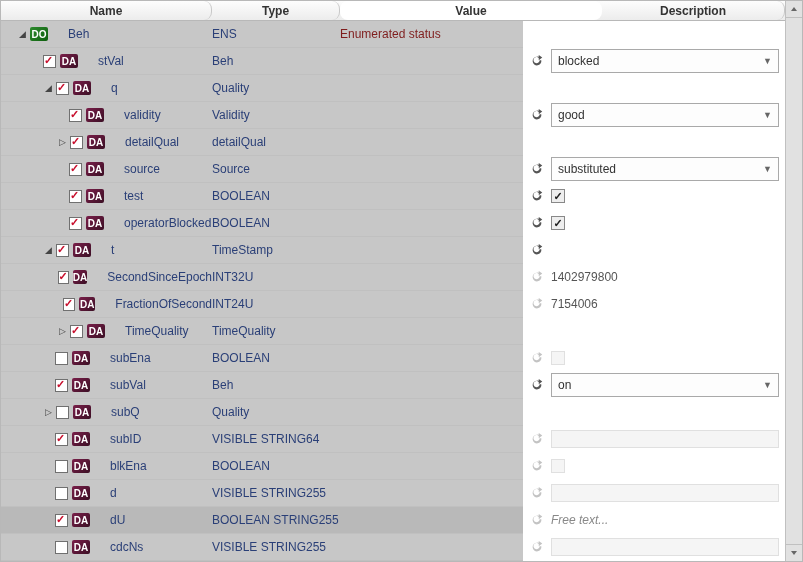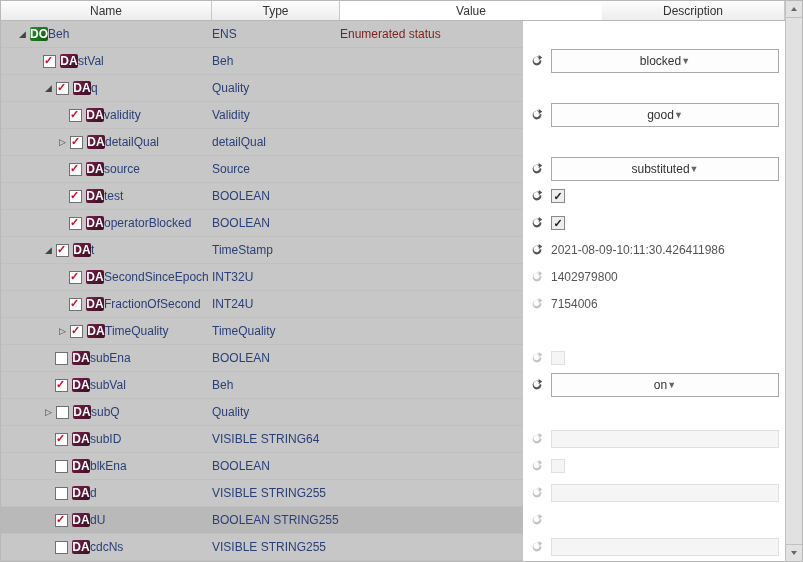--- a/index.html
+++ b/index.html
@@ -6,52 +6,52 @@
   html, body { margin: 0; padding: 0; font-family: "Segoe UI", Tahoma, Arial, sans-serif; font-size: 12px; color: #223a70; }
   body { background: #f0f0f0; width: 803px; height: 562px; overflow: hidden; border: 1px solid #b8b8b8; }
 
   .container { display: flex; height: 100%; }
   .main { flex: 1; height: 100%; }
   .scrollbar { width: 17px; background: #e1e1e1; border-left: 1px solid #c0c0c0; display: flex; flex-direction: column; }
   .scroll-up, .scroll-down { height: 17px; display: flex; align-items: center; justify-content: center; color: #555; border-bottom: 1px solid #c0c0c0; }
   .scroll-down { border-top: 1px solid #c0c0c0; border-bottom: none; margin-top: auto; }
 
   .header { display: flex; height: 20px; background: linear-gradient(#fdfdfd, #ececec); border-bottom: 1px solid #b8b8b8; color: #333; }
-  .col { border-right: 1px solid #c8c8c8; display: flex; align-items: center; justify-content: center; font-weight: 400; }
+  .col { border-right: 1px solid #c8c8c8; display: flex; align-items: center; justify-content: center; font-weight: 700; border-radius: 8px; }
   .col-name { width: 211px; }
   .col-type { width: 128px; }
   .col-desc { width: 183px; }
   .col-value { flex: 1; border-right: none; background: #fff; }
 
   .rows { background: #c7c7c7; }
   .row { display: flex; height: 27px; align-items: center; border-bottom: 1px solid #c0c0c0; }
   .row.sel { background: #b9b9b9; }
   .cell { height: 27px; display: flex; align-items: center; }
   .c-name { width: 211px; padding-left: 6px; }
   .c-type { width: 128px; color: #2a3f77; }
   .c-desc { width: 183px; color: #7f1d1d; }
   .c-value { flex: 1; background: #fff; padding: 0 6px; gap: 6px; }
 
   .indent { display: inline-block; }
   .tw { width: 11px; height: 11px; display: inline-flex; align-items: center; justify-content: center; color: #444; font-size: 9px; margin-right: 2px; }
 
   .chk { width: 13px; height: 13px; border: 1px solid #707070; background: #fff; display: inline-flex; align-items: center; justify-content: center; margin-right: 4px; position: relative; }
   .chk.on::after { content: "✓"; color: #c8102e; font-size: 11px; font-weight: bold; position: absolute; top: -2px; left: 0; }
 
-  .badge { width: 18px; height: 14px; border-radius: 2px; margin-right: 0; display: inline-flex; align-items: center; justify-content: center; font-size: 12px; font-weight: bold; color: #fff; }
+  .badge { width: 18px; height: 14px; border-radius: 2px; margin-right: 20px; display: inline-flex; align-items: center; justify-content: center; font-size: 10px; font-weight: bold; color: #fff; }
   .badge-do { background: linear-gradient(135deg, #2e8b2e, #0e5e0e); }
   .badge-da { background: linear-gradient(135deg, #7a1f4a, #3b0f24); }
 
   .label { color: #2a3f77; }
 
   .refresh { width: 16px; height: 16px; display: inline-flex; align-items: center; justify-content: center; }
   .refresh svg { width: 14px; height: 14px; }
   .refresh.dim svg { opacity: 0.35; }
 
-  .select { flex: 1; height: 24px; border: 1px solid #a9a9a9; background: #fdfdfd; display: flex; align-items: center; padding: 0 14px; justify-content: center; color: #333; }
+  .select { flex: 1; height: 24px; border: 1px solid #a9a9a9; background: #fdfdfd; display: flex; align-items: center; padding: 0 6px; justify-content: space-between; color: #333; }
   .select .caret { color: #666; font-size: 9px; }
 
   .valtext { color: #555; }
   .tick { width: 14px; height: 14px; border: 1px solid #888; display: inline-flex; align-items: center; justify-content: center; font-size: 11px; font-weight: bold; color: #222; background: #eee; }
 
   .empty-input { flex: 1; height: 18px; background: #f5f5f5; border: 1px solid #e0e0e0; }
   .empty-check { width: 14px; height: 14px; background: #f5f5f5; border: 1px solid #e0e0e0; }
 
   .freetext { flex: 1; color: #888; font-style: italic; }
 </style>
@@ -210,21 +210,20 @@
             <span class="label">t</span>
           </div>
           <div class="cell c-type">TimeStamp</div>
           <div class="cell c-desc"></div>
           <div class="cell c-value">
             <span class="refresh ">
               <svg viewBox="0 0 16 16">
                 <path d="M8 3a5 5 0 1 0 4.9 4H11a3.5 3.5 0 1 1-1-2.45V7l4-3-4-3v2.05A5 5 0 0 0 8 3z" fill="#555"></path>
               </svg>
             </span>
-            <span class="valtext">2021-08-09-10:11:30.426411986</span>
           </div>
         </div>
         <div class="row">
           <div class="cell c-name">
             <span class="indent" style="width:62px"></span>
             <span class="chk on"></span>
             <span class="badge badge-da">DA</span>
             <span class="label">SecondSinceEpoch</span>
           </div>
           <div class="cell c-type">INT32U</div>
@@ -381,20 +380,21 @@
             <span class="label">dU</span>
           </div>
           <div class="cell c-type">BOOLEAN STRING255</div>
           <div class="cell c-desc"></div>
           <div class="cell c-value">
             <span class="refresh dim">
               <svg viewBox="0 0 16 16">
                 <path d="M8 3a5 5 0 1 0 4.9 4H11a3.5 3.5 0 1 1-1-2.45V7l4-3-4-3v2.05A5 5 0 0 0 8 3z" fill="#555"></path>
               </svg>
             </span>
+            <span class="freetext">Free text...</span>
           </div>
         </div>
         <div class="row">
           <div class="cell c-name">
             <span class="indent" style="width:48px"></span>
             <span class="chk "></span>
             <span class="badge badge-da">DA</span>
             <span class="label">cdcNs</span>
           </div>
           <div class="cell c-type">VISIBLE STRING255</div>

